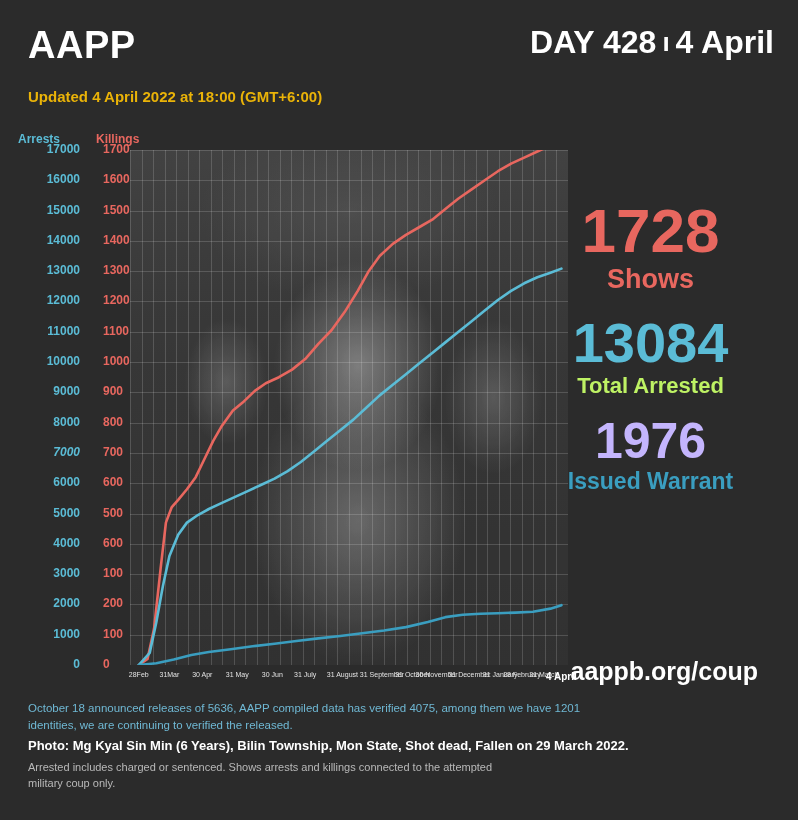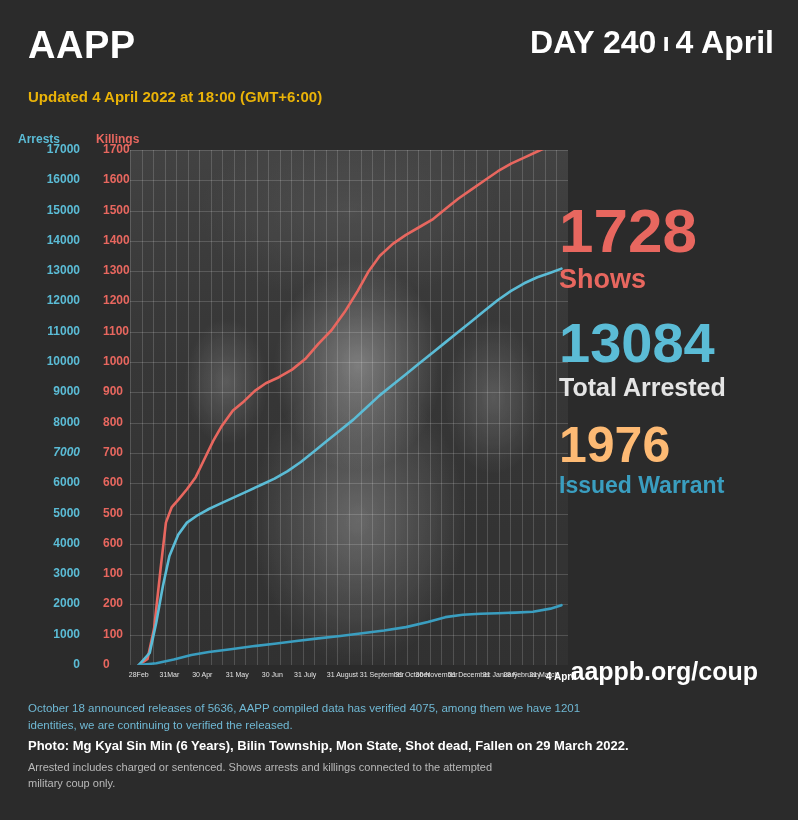--- a/index.html
+++ b/index.html
@@ -72,28 +72,28 @@
 
   .xtick{
     position:absolute;font-size:7px;color:#e3e3e3;white-space:nowrap;
     transform:translateX(-50%);
   }
   .xtick.last{color:#ffffff;font-size:10px;font-weight:bold;}
 
   svg.series{position:absolute;left:0;top:0;width:100%;height:100%;}
 
   
-  .stats{position:absolute;right:24px;top:200px;width:215px;text-align:left;}
+  .stats{position:absolute;right:40px;top:200px;width:215px;text-align:center;}
   .stat-num{font-weight:bold;line-height:1.0;}
   .stat-lab{font-weight:bold;line-height:1.15;}
   .killed-num{font-size:62px;color:#e8675f;}
   .killed-lab{font-size:27px;color:#e8675f;margin-top:2px;}
   .arrest-num{font-size:56px;color:#5bbcd6;margin-top:20px;}
-  .arrest-lab{font-size:25px;color:#e5e5e5;margin-top:2px;}
-  .warrant-num{font-size:50px;color:#fdba74;margin-top:18px;}
+  .arrest-lab{font-size:22px;color:#bef264;margin-top:2px;}
+  .warrant-num{font-size:50px;color:#c4b5fd;margin-top:18px;}
   .warrant-lab{font-size:23px;color:#3a9ec0;margin-top:2px;}
 
   
   .note-release{
     position:absolute;left:28px;top:700px;width:600px;
     font-size:11.5px;color:#6fb8d4;line-height:1.45;
   }
   .photo-credit{
     position:absolute;left:28px;top:738px;width:640px;
     font-size:13px;font-weight:bold;color:#ffffff;
@@ -108,21 +108,21 @@
     font-size:25px;font-weight:bold;color:#ffffff;
   }
 </style>
 </head>
 <body>
 
 <div class="wrap">
 
   <div class="brand">AAPP</div>
   <div class="dayline">
-    <span>DAY 240</span><span class="sep">ı</span><span>4 April</span>
+    <span>DAY 428</span><span class="sep">ı</span><span>4 April</span>
   </div>
   <div class="updated">Updated  4 April 2022 at 18:00 (GMT+6:00)</div>
 
   <div class="chart-area">
     <div class="axis-title-arrests">Arrests</div>
     <div class="axis-title-killings">Killings</div>
 
     <div class="ylab-left-holder" id="ylabels-arrests">
         <div class="ytick arrests" style="top: 507px;">0</div>
         <div class="ytick arrests" style="top: 476.706px;">1000</div>

